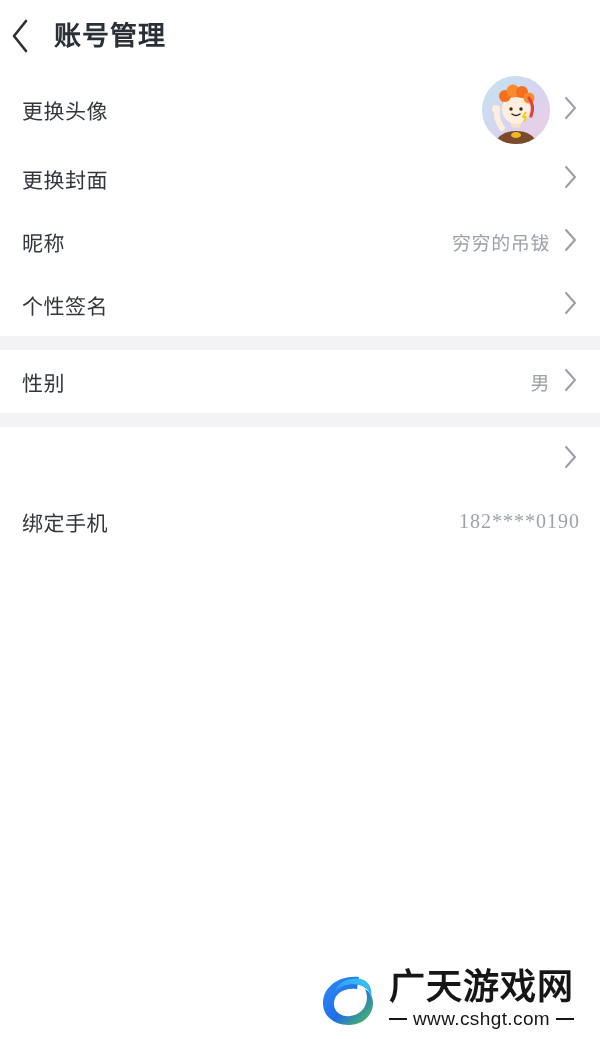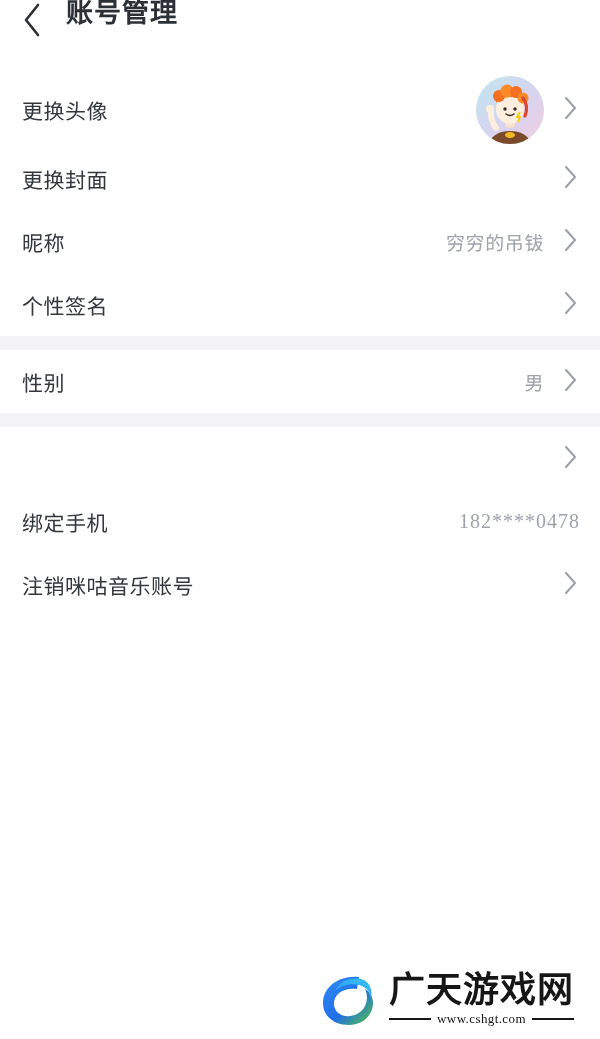--- a/index.html
+++ b/index.html
@@ -18,22 +18,22 @@
     width: 600px;
     height: 1039px;
     background: #ffffff;
     overflow: hidden;
   }
 
   
   .header {
     height: 72px;
     display: flex;
-    align-items: flex-start;
-    padding: 0 0 0 22px;
+    align-items: center;
+    padding: 0 0 0 10px;
     background: #ffffff;
   }
   .back-btn {
     width: 34px;
     height: 40px;
     display: flex;
     align-items: center;
     justify-content: flex-start;
     cursor: pointer;
     flex: 0 0 auto;
@@ -71,21 +71,21 @@
   .row-label {
     font-size: 21px;
     color: #33373d;
     letter-spacing: 0.5px;
     white-space: nowrap;
   }
   .row-right {
     margin-left: auto;
     display: flex;
     align-items: center;
-    gap: 20px;
+    gap: 14px;
     text-align: right;
   }
   .row-value {
     font-size: 19px;
     color: #9da2ab;
     letter-spacing: 0.6px;
     white-space: nowrap;
   }
   .row-value.digits {
     font-size: 20px;
@@ -129,24 +129,24 @@
   }
   .wm-url-line {
     display: flex;
     align-items: center;
     gap: 6px;
     width: 100%;
     margin-top: 3px;
   }
   .wm-rule { flex: 1 1 auto; height: 2px; background: #161616; }
   .wm-url {
-    font-size: 13px;
+    font-size: 19px;
     color: #161616;
     letter-spacing: 0.4px;
-    font-family: Liberation Serif, serif;
+    font-family: Liberation Sans, sans-serif;
     white-space: nowrap;
   }
 </style>
 </head>
 <body>
 
 <div class="screen">
 
   <div class="header">
     <div class="back-btn">
@@ -274,34 +274,24 @@
           <svg width="14" height="24" viewBox="0 0 14 24" fill="none">
             <path d="M2 2 L11 12 L2 22" stroke="#9a9ea6" stroke-width="2" stroke-linecap="round" stroke-linejoin="round"></path>
           </svg>
         </span>
       </span>
     </div>
 
     <div class="row no-chev">
       <span class="row-label">绑定手机</span>
       <span class="row-right">
-        <span class="row-value digits">182****0478</span>
-      </span>
-    </div>
-
-    <div class="row">
-      <span class="row-label">注销咪咕音乐账号</span>
-      <span class="row-right">
-        <span class="chev">
-          <svg width="14" height="24" viewBox="0 0 14 24" fill="none">
-            <path d="M2 2 L11 12 L2 22" stroke="#9a9ea6" stroke-width="2" stroke-linecap="round" stroke-linejoin="round"></path>
-          </svg>
-        </span>
-      </span>
-    </div>
+        <span class="row-value digits">182****0190</span>
+      </span>
+    </div>
+
   </div>
 
   <div class="watermark">
     <span class="wm-logo">
       <svg width="64" height="64" viewBox="0 0 64 64">
         <defs>
           <linearGradient id="lg1" x1="0" y1="0" x2="1" y2="1">
             <stop offset="0%" stop-color="#2f8ef5"></stop>
             <stop offset="55%" stop-color="#1f6ee8"></stop>
             <stop offset="100%" stop-color="#56c63c"></stop>

